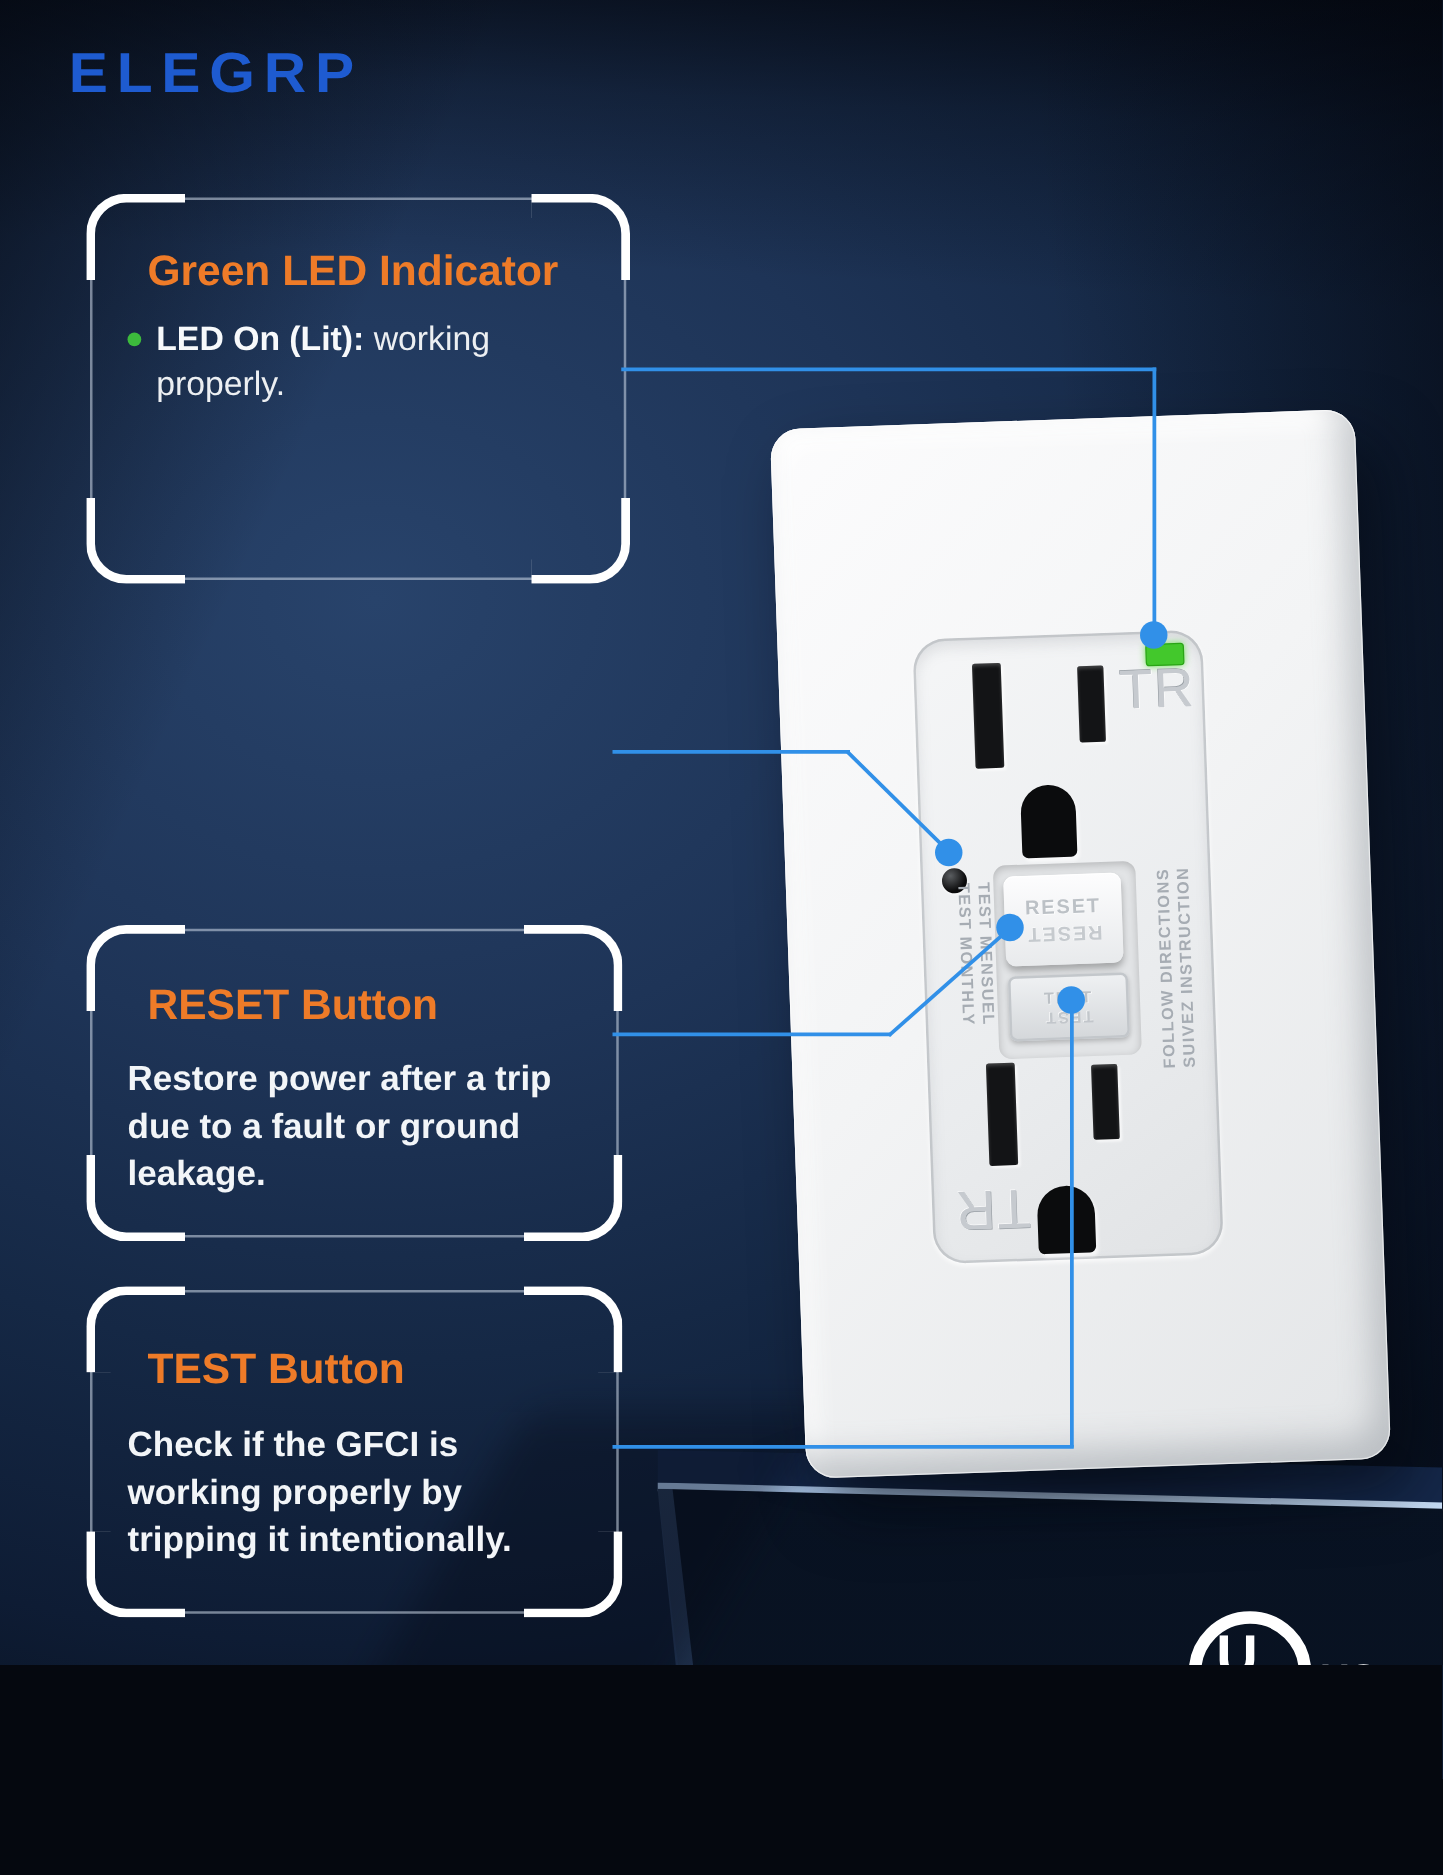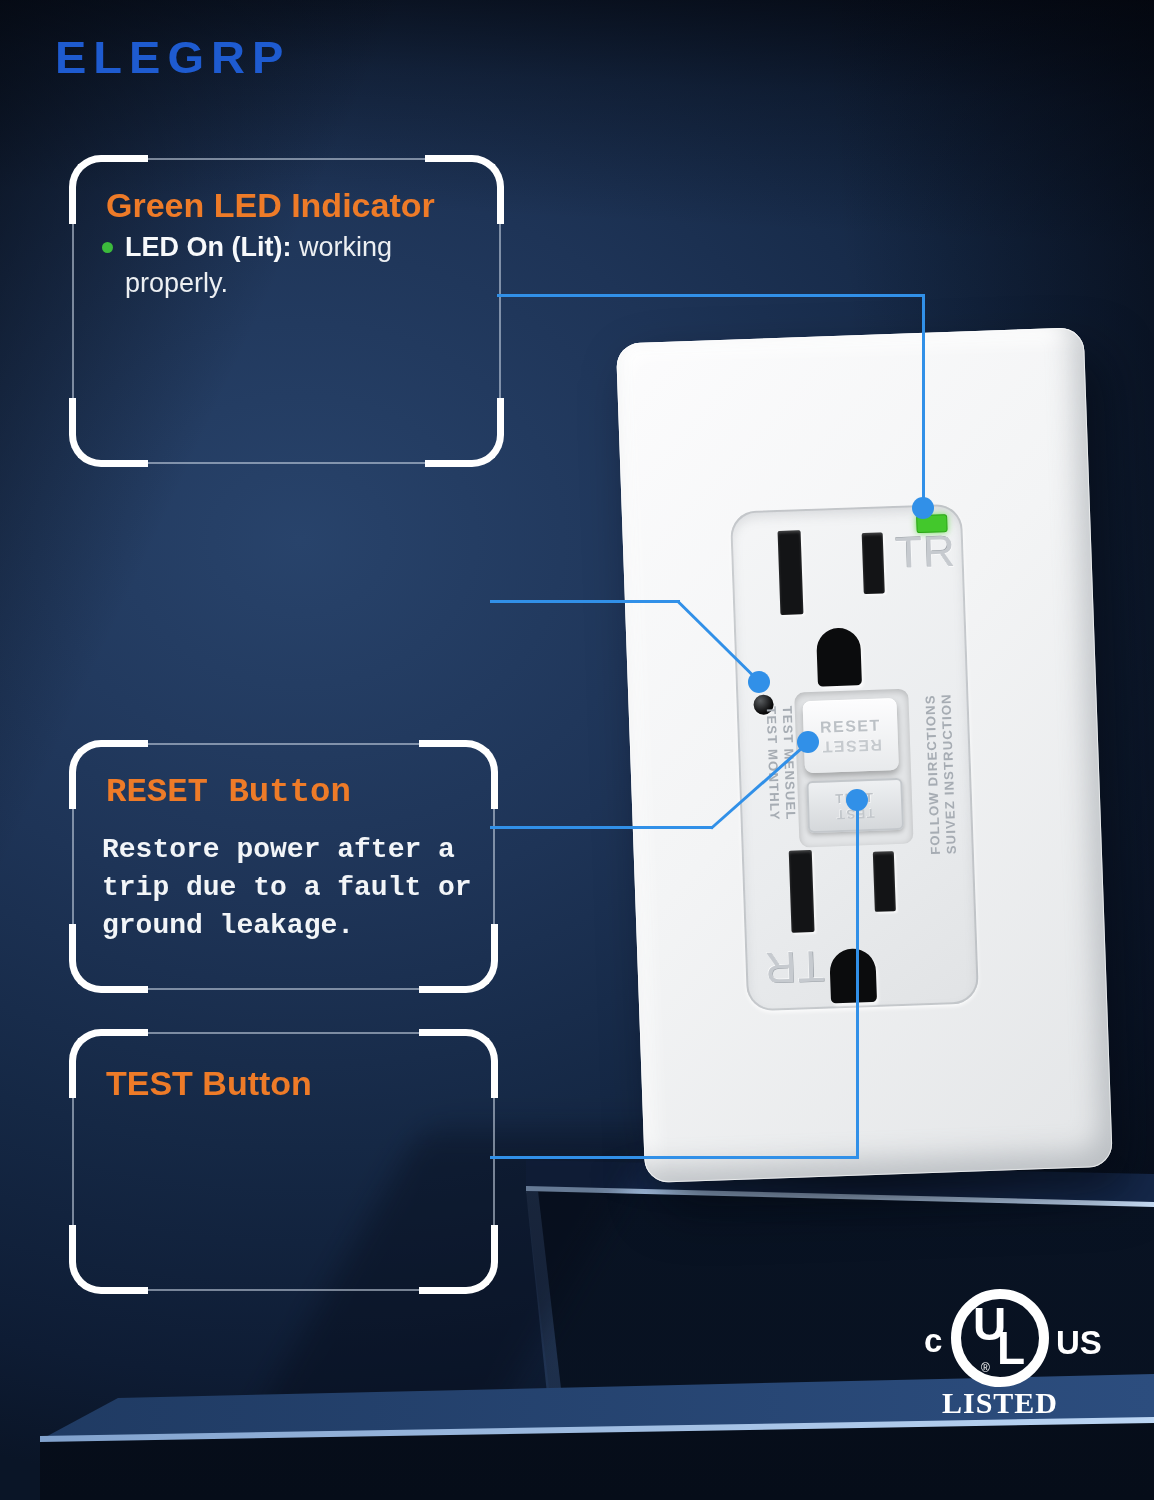--- a/index.html
+++ b/index.html
@@ -1,17 +1,17 @@
 <!DOCTYPE html>
 <html><head>
 <meta charset="utf-8">
 <style>
   html,body{margin:0;padding:0;background:#05080f;}
   #stage{
-    position:relative;width:1154px;height:1500px;overflow:hidden;
+    position:relative;width:1154px;height:1332px;overflow:hidden;
     font-family:"Liberation Sans",sans-serif;
     background:radial-gradient(1150px 950px at 26% 36%, #28436b 0%, #1e3457 38%, #152845 64%, #0e1c34 88%, #0a1527 100%);
   }
   .abs{position:absolute;}
   
   #bg-top{inset:0;background:linear-gradient(183deg, rgba(4,7,15,.85) 0%, rgba(4,7,15,.35) 7%, rgba(0,0,0,0) 16%);}
   #bg-corner{inset:0;background:linear-gradient(115deg, rgba(3,6,13,.7) 0%, rgba(0,0,0,0) 22%);}
   #bg-right{inset:0;background:linear-gradient(265deg, rgba(3,6,13,.55) 0%, rgba(0,0,0,0) 26%);}
   #diag-shadow{left:322px;top:1130px;width:240px;height:340px;background:rgba(6,11,22,.4);transform:skewX(-30deg);filter:blur(16px);}
 
@@ -30,23 +30,23 @@
 
   
   .callout{border:2px solid rgba(208,219,233,.55);border-radius:34px;}
   .corner{position:absolute;width:72px;height:62px;border:0 solid #fff;}
   .c-tl{left:-5px;top:-5px;border-top-width:7px;border-left-width:7px;border-top-left-radius:32px;}
   .c-tr{right:-5px;top:-5px;border-top-width:7px;border-right-width:7px;border-top-right-radius:32px;}
   .c-bl{left:-5px;bottom:-5px;border-bottom-width:7px;border-left-width:7px;border-bottom-left-radius:32px;}
   .c-br{right:-5px;bottom:-5px;border-bottom-width:7px;border-right-width:7px;border-bottom-right-radius:32px;}
   #box1{left:72px;top:158px;width:425px;height:302px;}
   #box2{left:74px;top:513px;width:417px;height:182px;}
-  #box3{left:72px;top:743px;width:419px;height:243px;font-family:Liberation Mono, monospace;}
+  #box3{left:72px;top:743px;width:419px;height:243px;}
   #box4{left:72px;top:1032px;width:419px;height:255px;}
-  .co-title{margin:4px;padding:0 0 0 28px;font-size:34px;font-weight:700;color:#ee7b28;}
+  .co-title{margin:16px;padding:0 0 0 28px;font-size:34px;font-weight:700;color:#ee7b28;}
   #box1 .co-title{padding-top:22px;}
   #box2 .co-title{padding-top:20px;}
   #box3 .co-title{padding-top:24px;}
   #box4 .co-title{padding-top:26px;}
   .co-body{padding:0 20px 0 28px;font-size:28px;font-weight:700;color:#f2f5f8;line-height:38px;}
   #box2 .co-body{margin-top:14px;}
   #box3 .co-body{margin-top:20px;}
   #box4 .co-body{margin-top:22px;}
   .bullets{display:flex;flex-direction:column;gap:30px;padding-left:28px;justify-content:flex-end;}
   .bullet-row{display:flex;align-items:flex-start;}
@@ -165,20 +165,21 @@
     <div class="co-title">RESET Button</div>
     <div class="co-body">Restore power after a trip due to a fault or ground leakage.</div>
   </div>
 
   <div class="abs callout" id="box4">
     <div class="corner c-tl"></div>
     <div class="corner c-tr"></div>
     <div class="corner c-bl"></div>
     <div class="corner c-br"></div>
     <div class="co-title">TEST Button</div>
+    <div class="co-body">Check if the GFCI is working properly by tripping it intentionally.</div>
   </div>
 
   <div class="abs" id="plate-shadow"></div>
   <div class="abs" id="plate">
     <div id="face">
       <div id="led"></div>
       <div class="tr" id="tr-top">TR</div>
       <div class="slot" id="slot-tl"></div>
       <div class="slot" id="slot-tr"></div>
       <div class="ground" id="ground-top"></div>

